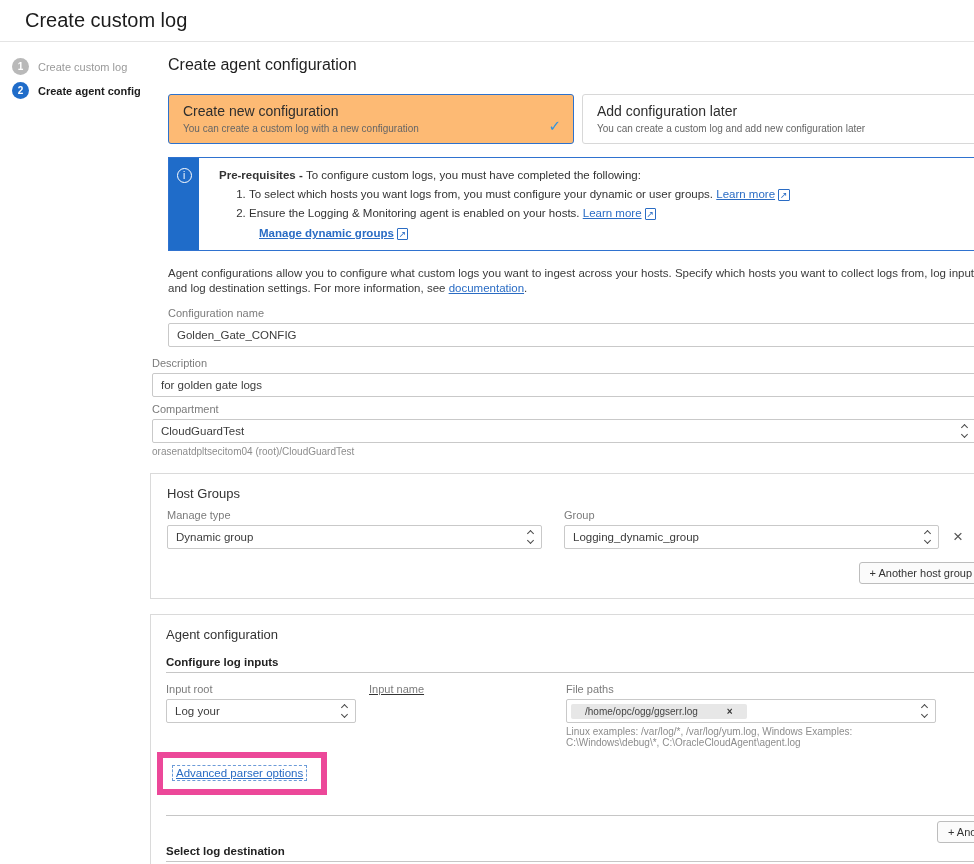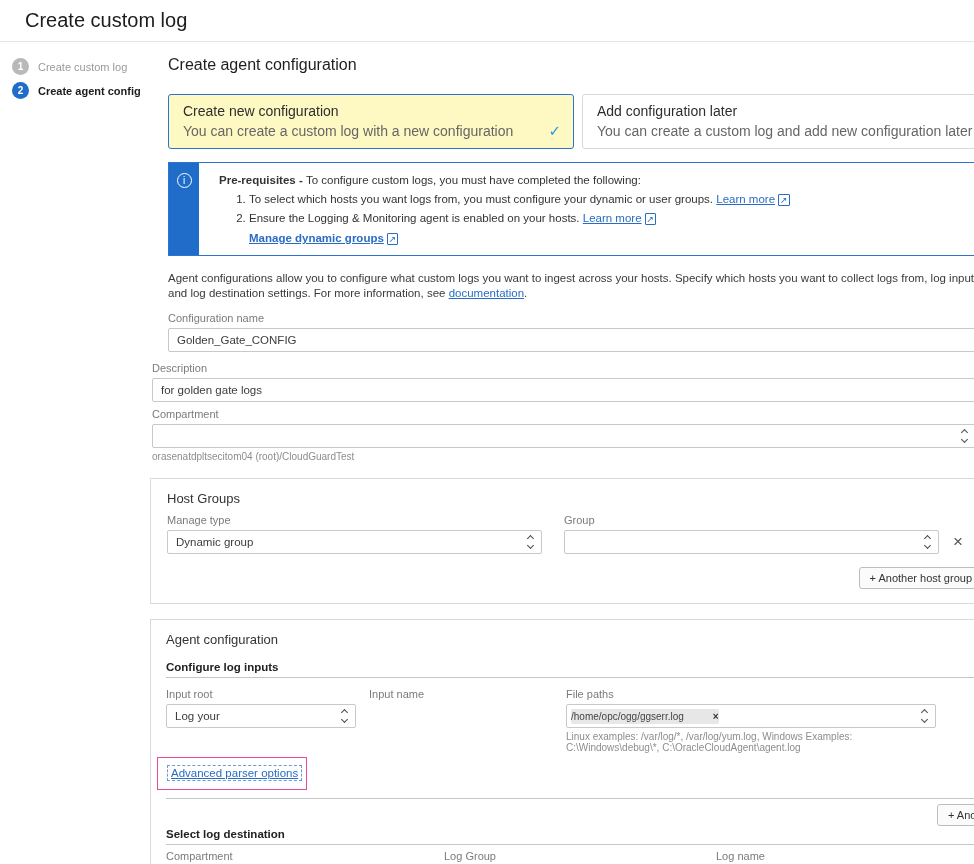--- a/index.html
+++ b/index.html
@@ -25,38 +25,38 @@
   .step-label { margin-left:9px; font-size:11px; }
   .step.done .step-label { color:#9a9a9a; }
   .step.active .step-label { color:#1c1c1c; font-weight:bold; }
 
   
   .main-heading { font-size:16px; color:#1f1f1f; margin:4px 0 0 18px; }
 
   
   .cards { display:flex; gap:8px; margin:20px 0 0 18px; }
   .opt-card { border:1px solid #d8d8d8; border-radius:3px; background:#fff; padding:8px 14px 9px; position:relative; cursor:pointer; }
-  .opt-card.selected { border:1px solid #2d72cd; background:#fef9c3; }
+  .opt-card.selected { border:1px solid #2d72cd; background:#fdba74; }
   .opt-card .c-title { font-size:14px; color:#2e2e2e; }
-  .opt-card .c-sub { font-size:14px; color:#666; margin-top:4px; }
+  .opt-card .c-sub { font-size:10px; color:#666; margin-top:4px; }
   .card-1 { width:406px; flex:none; }
   .card-2 { width:420px; flex:none; }
   .check-icon { position:absolute; right:12px; bottom:8px; color:#2f93e0; font-size:15px; font-weight:bold; }
   .check-icon::before { content:"\2713"; font-family:"DejaVu Sans",sans-serif; }
 
   
   .banner { display:flex; margin:13px 0 0 18px; width:842px; border:1px solid #2f72cf; }
   .banner-stripe { width:30px; background:#1f6cc9; flex:none; display:flex; justify-content:center; padding-top:10px; }
   .info-icon { width:15px; height:15px; border:1px solid #fff; border-radius:50%; color:#fff; font-size:10px;
                display:flex; align-items:center; justify-content:center; font-style:normal; }
   .info-icon::before { content:"i"; }
   .banner-body { padding:9px 20px 8px; font-size:11.5px; color:#333; line-height:16px; }
   .banner-body ol { margin:3px 0 0; padding-left:30px; }
   .banner-body li { margin-top:2px; }
-  .banner-manage { margin-left:30px; margin-top:3px; }
+  .banner-manage { margin-left:40px; margin-top:3px; }
   a.lnk, .lnk { color:#2a6cc4; text-decoration:underline; cursor:pointer; }
   .ext-icon { display:inline-block; font-size:9px; color:#2a6cc4; margin-left:3px; font-family:"DejaVu Sans",sans-serif; text-decoration:none; }
   .ext-icon::before { content:"\2197"; border:1px solid #2a6cc4; padding:0 1px; border-radius:1px; }
 
   
   .intro { margin:15px 0 0 18px; width:828px; font-size:11.5px; line-height:15px; color:#3a3a3a; }
 
   
   .f-label { font-size:11px; color:#7b7b7b; margin-bottom:4px; display:block; }
   .tinput, .tselect { height:24px; border:1px solid #c9c9c9; border-radius:2px; background:#fff; font-size:11.5px;
@@ -87,29 +87,29 @@
   .hg-btnrow { display:flex; justify-content:flex-end; margin-top:13px; padding-right:30px; }
   .btn-light { font-size:11px; color:#333; background:#fbfbfb; border:1px solid #bdbdbd; border-radius:3px;
                padding:4px 10px; cursor:pointer; font-family:inherit; white-space:nowrap; }
 
   .agentbox { margin-top:15px; padding:12px 15px 10px; }
   .sub-heading { font-size:11.5px; font-weight:bold; color:#222; margin-top:14px; }
   .hr { border:none; border-top:1px solid #c6c6c6; margin:4px 0 0; }
 
   .li-row { display:flex; margin-top:10px; }
   .li-col1 { width:190px; flex:none; }
-  .li-col2 { width:182px; flex:none; margin-left:13px; }
+  .li-col2 { width:182px; flex:none; margin-left:13px;text-decoration:underline; }
   .li-col3 { width:370px; flex:none; margin-left:15px; }
 
   .chipfield { position:relative; height:24px; border:1px solid #c9c9c9; border-radius:2px; display:flex; align-items:center; padding:0 24px 0 4px; }
-  .chip { background:#e7e7e7; border-radius:2px; font-size:10px; color:#444; padding:2px 0; display:flex; white-space:nowrap;gap:23px; }
+  .chip { background:#e7e7e7; border-radius:2px; font-size:10px; color:#444; padding:2px 14px; display:flex; white-space:nowrap;gap:23px; }
   .chip-x { margin-left:6px; font-size:10px; font-weight:bold; color:#333; cursor:pointer; }
   .chip-x::before { content:"\00d7"; }
 
-  .adv-wrap { display:inline-block; border:1px solid #ec4899; margin:4px 0 4px -9px; padding:5px 4px 8px 9px; }
+  .adv-wrap { display:inline-block; border:6px solid #ec4899; margin:4px 0 16px -9px; padding:5px 14px 8px 9px; }
   .adv-link { font-size:11.5px; color:#2a6cc4; text-decoration:underline; border:1px dashed #6b9bd8; padding:1px 3px; cursor:pointer; }
 
   .ali-btnrow { display:flex; justify-content:flex-end; margin-top:5px; padding-right:0; }
   .ali-btnrow .btn-light { margin-right:-37px; }
 
   .dest-row { display:flex; margin-top:5px; }
   .d-col1 { width:258px; flex:none; }
   .d-col2 { width:252px; flex:none; margin-left:20px; }
   .d-col3 { width:280px; flex:none; margin-left:20px; }
 </style>
@@ -182,20 +182,21 @@
       </div>
 
       <div class="fld-outdent fld-desc">
         <span class="f-label">Description</span>
         <input class="tinput" type="text" value="for golden gate logs" style="">
       </div>
 
       <div class="fld-outdent fld-comp">
         <span class="f-label">Compartment</span>
         <div class="tselect">
+          <span class="val">CloudGuardTest</span>
           <span class="stepper">
               <span class="chev up"></span>
               <span class="chev down"></span>
             </span>
         </div>
         <div class="helper">orasenatdpltsecitom04 (root)/CloudGuardTest</div>
       </div>
 
       <div class="box hostbox">
         <div class="box-heading">Host Groups</div>
@@ -206,20 +207,21 @@
               <span class="val">Dynamic group</span>
               <span class="stepper">
                   <span class="chev up"></span>
                   <span class="chev down"></span>
                 </span>
             </div>
           </div>
           <div class="hg-col2">
             <span class="f-label">Group</span>
             <div class="tselect">
+              <span class="val">Logging_dynamic_group</span>
               <span class="stepper">
                   <span class="chev up"></span>
                   <span class="chev down"></span>
                 </span>
             </div>
           </div>
           <span class="close-x"></span>
         </div>
         <div class="hg-btnrow">
           <button class="btn-light">+ Another host group</button>

